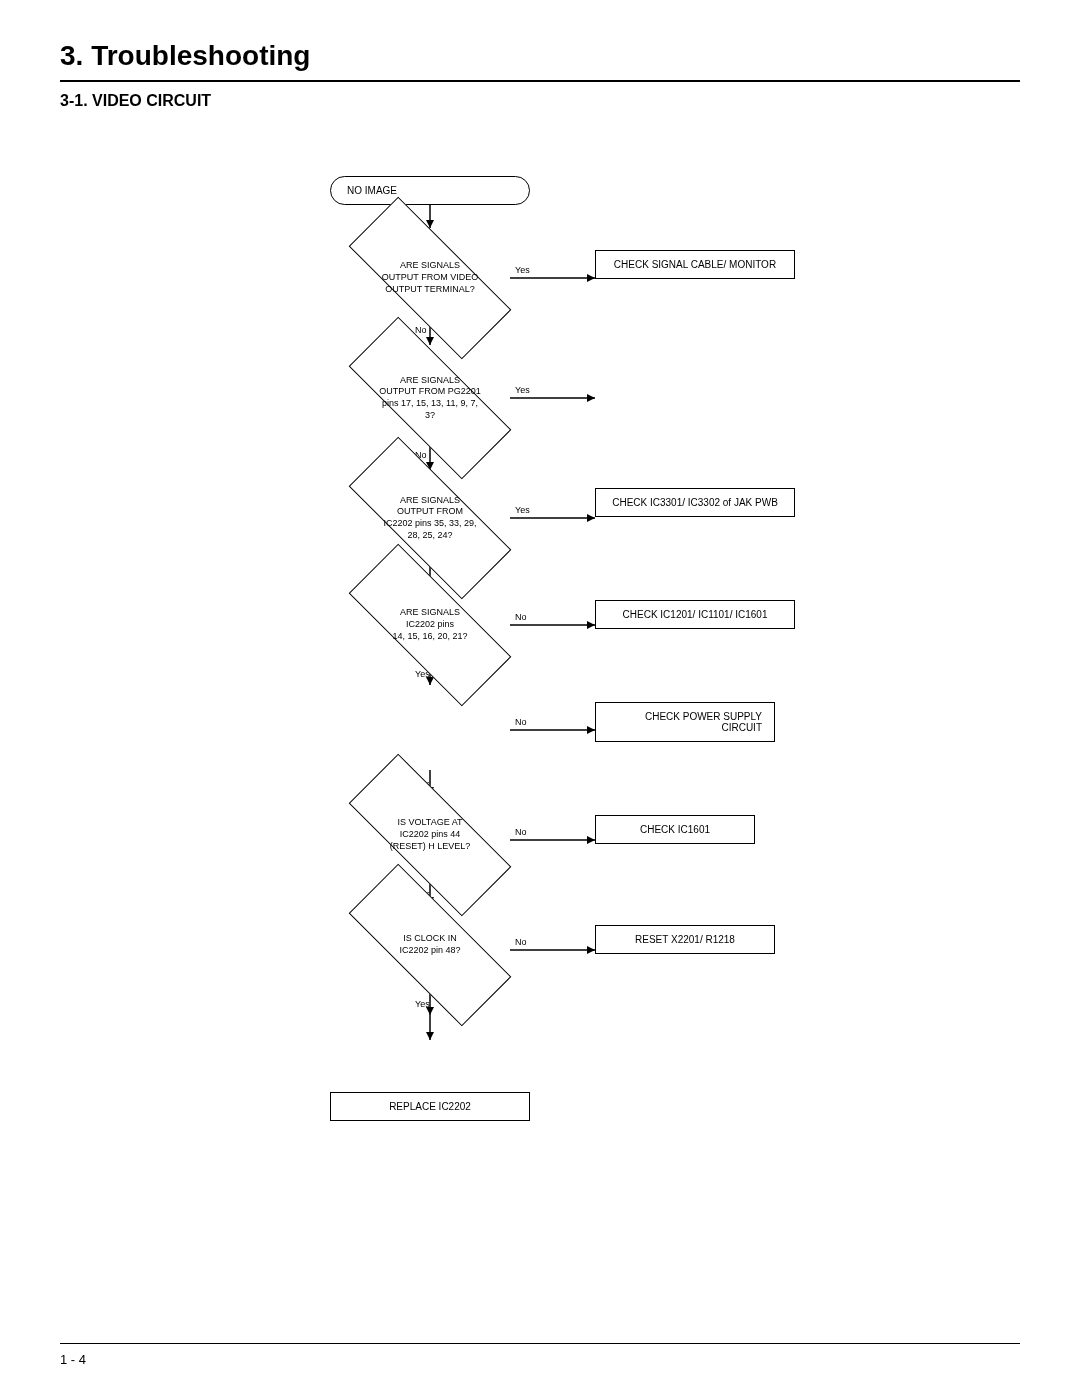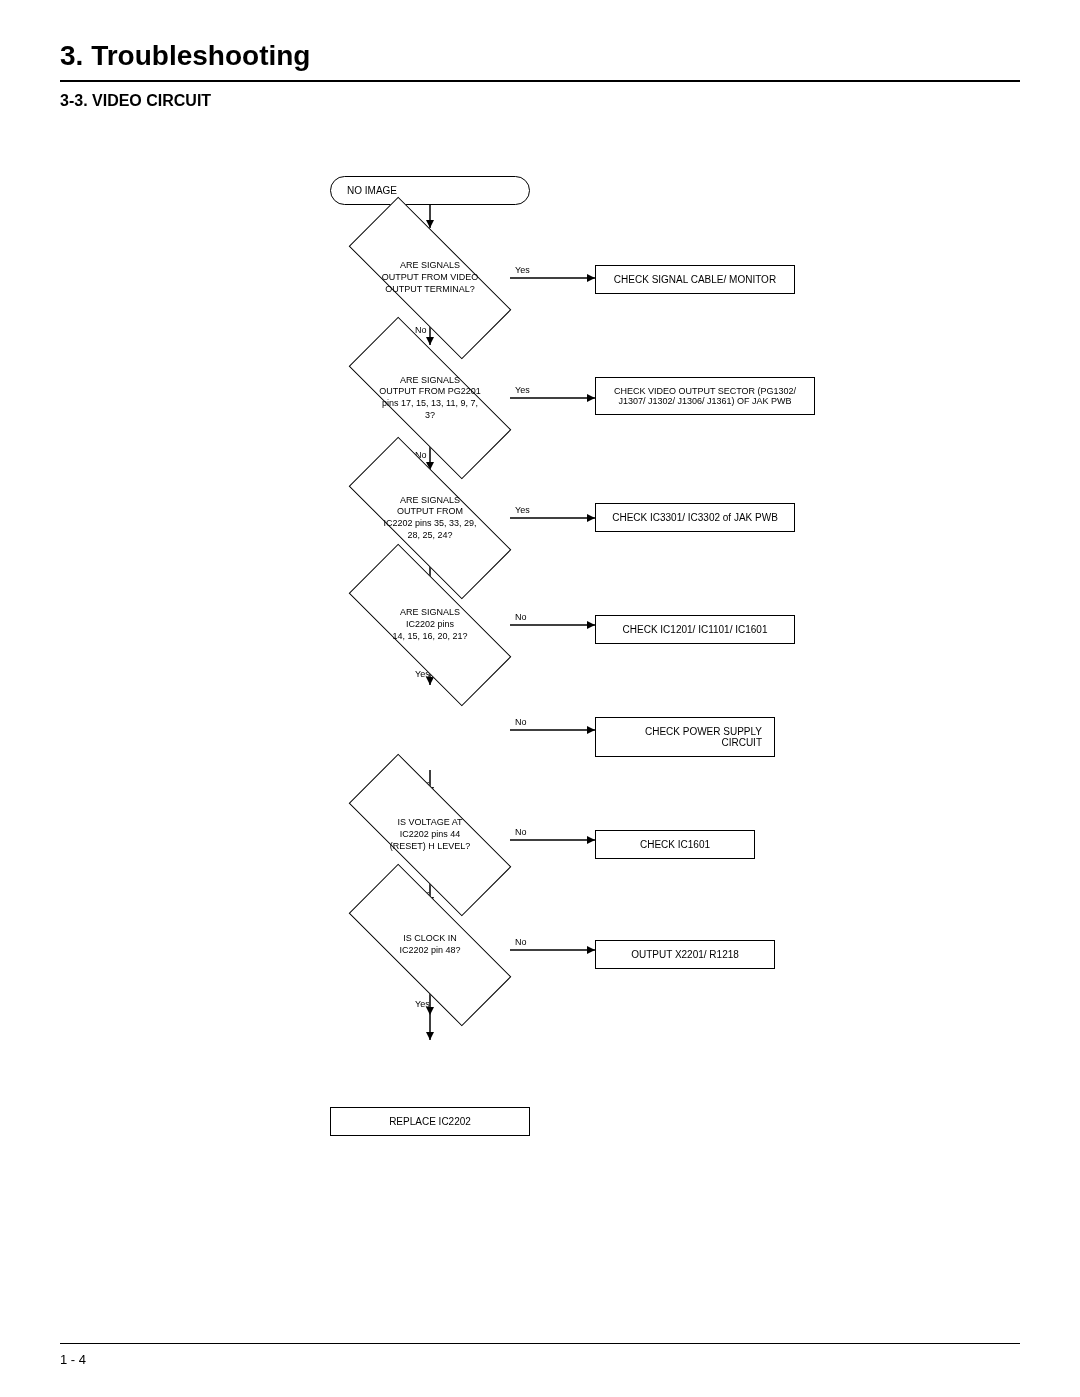--- a/index.html
+++ b/index.html
@@ -38,21 +38,20 @@
       background: #fff;
     }
 
     .node-rect {
       border: 1.5px solid #000;
       text-align: center;
       font-size: 10px;
       font-weight: normal;
       padding: 8px 12px;
       background: #fff;
-      margin-top: 15px;
     }
 
     
     .node-diamond-container {
       position: relative;
       display: flex;
       align-items: center;
       justify-content: center;
     }
 
@@ -107,21 +106,21 @@
       border-top: 1px solid #000;
       width: calc(100% - 120px);
       padding-top: 8px;
     }
 
   </style>
 </head>
 <body>
 
 <h1 class="page-title">3. Troubleshooting</h1>
-<h2 class="section-title">3-3. VIDEO CIRCUIT</h2>
+<h2 class="section-title">3-1. VIDEO CIRCUIT</h2>
 
 <div class="fc-container">
 
   <svg class="fc-svg">
 
     <line x1="230" y1="68" x2="230" y2="98" stroke="#000" stroke-width="1.5"></line>
     <polygon points="230,98 226,90 234,90" fill="#000"></polygon>
 
     <line x1="230" y1="185" x2="230" y2="215" stroke="#000" stroke-width="1.5"></line>
     <text x="215" y="203" font-size="9" font-family="Arial">No</text>
@@ -199,23 +198,20 @@
     <span>CHECK SIGNAL CABLE/ MONITOR</span>
   </div>
 
   <div class="fc-node node-diamond-container" style="left:75px; top:228px; width:310px; height:80px;">
     <div class="node-diamond"></div>
     <div class="node-diamond-text">
       ARE SIGNALS<br>OUTPUT FROM PG2201<br>pins 17, 15, 13, 11, 9, 7,<br>3?
     </div>
   </div>
 
-  <div class="fc-node node-rect" style="left:395px; top:232px; width:220px; font-size:9px;">
-    <span>CHECK VIDEO OUTPUT SECTOR (PG1302/ J1307/ J1302/ J1306/ J1361) OF JAK PWB</span>
-  </div>
 
   <div class="fc-node node-diamond-container" style="left:75px; top:348px; width:310px; height:80px;">
     <div class="node-diamond"></div>
     <div class="node-diamond-text">
       ARE SIGNALS<br>OUTPUT FROM<br>IC2202 pins 35, 33, 29,<br>28, 25, 24?
     </div>
   </div>
 
   <div class="fc-node node-rect" style="left:395px; top:358px; width:200px;">
     <span>CHECK IC3301/ IC3302 of JAK PWB</span>
@@ -249,21 +245,21 @@
   </div>
 
   <div class="fc-node node-diamond-container" style="left:75px; top:775px; width:310px; height:80px;">
     <div class="node-diamond"></div>
     <div class="node-diamond-text">
       IS CLOCK IN<br>IC2202 pin 48?
     </div>
   </div>
 
   <div class="fc-node node-rect" style="left:395px; top:795px; width:180px;">
-    <span>OUTPUT X2201/ R1218</span>
+    <span>RESET X2201/ R1218</span>
   </div>
 
   <div class="fc-node node-rect" style="left:130px; top:962px; width:200px; text-align:center;">
     <span>REPLACE IC2202</span>
   </div>
 
 </div>
 
 <div class="footer-text">
   <span>1 - 4</span>

